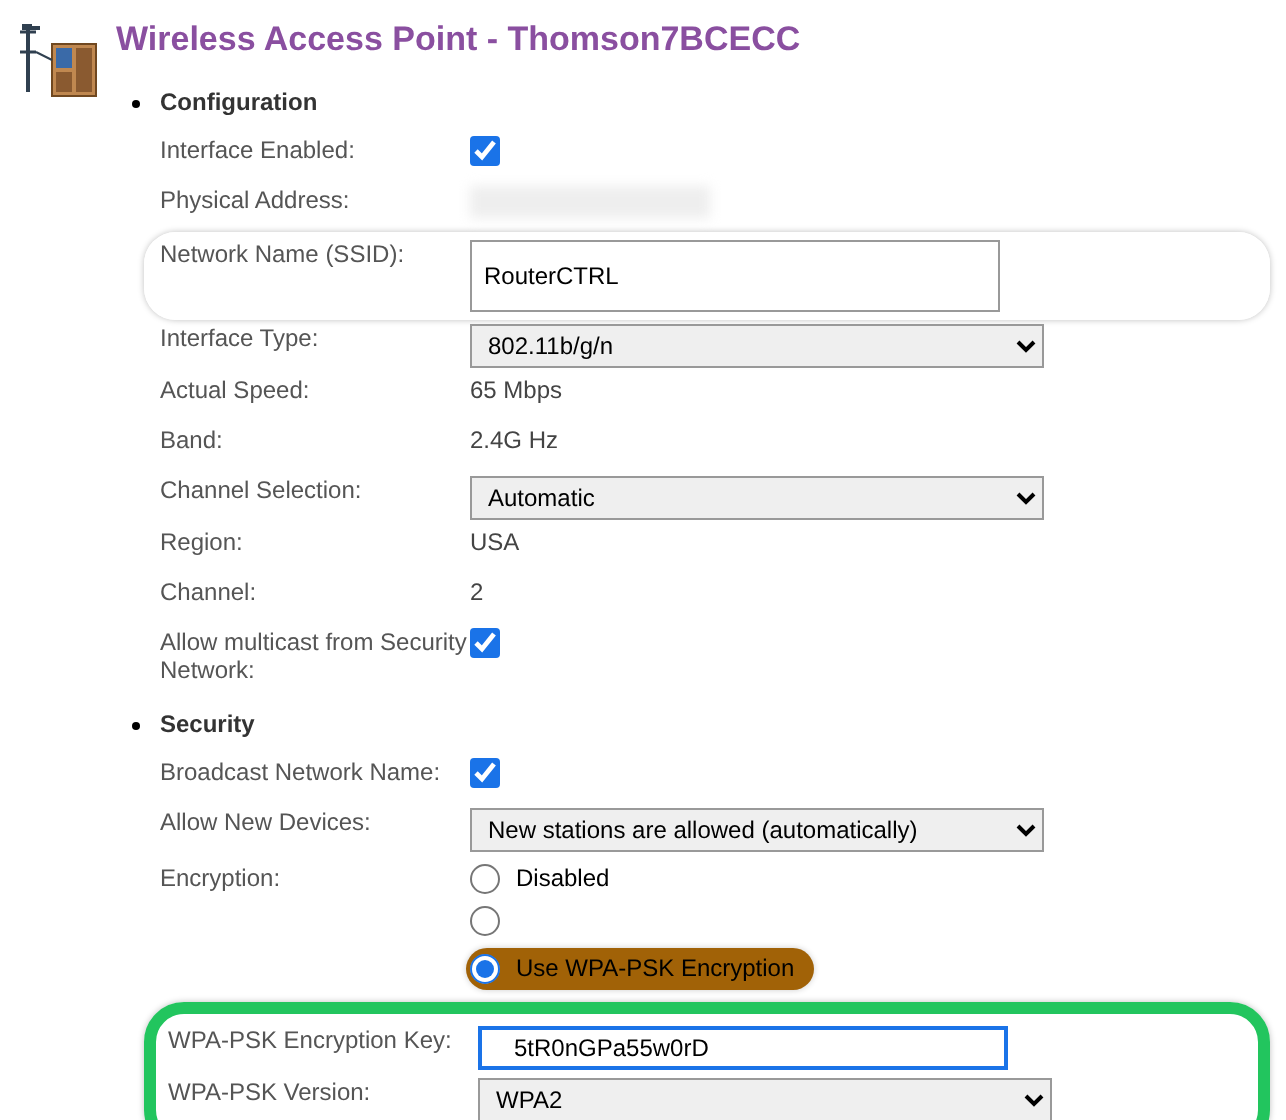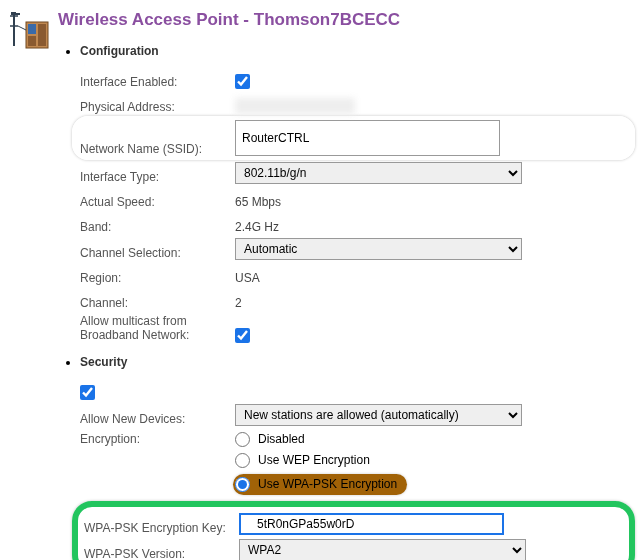--- a/index.html
+++ b/index.html
@@ -44,21 +44,21 @@
     margin-bottom: 10px;
   }
   .section-title {
     font-weight: bold;
     color: #333;
     margin-bottom: 8px;
     display: block;
   }
   .form-row {
     display: flex;
-    align-items: flex-end;
+    align-items: flex-start;
     min-height: 25px;
     padding: 2px 0;
   }
   .form-label {
     width: 155px;
     flex-shrink: 0;
     color: #555;
     font-size: 12px;
   }
   .form-value {
@@ -211,49 +211,49 @@
           <span class="form-label">Region:</span>
           <span class="form-value">USA</span>
         </div>
 
         <div class="form-row">
           <span class="form-label">Channel:</span>
           <span class="form-value">2</span>
         </div>
 
         <div class="form-row">
-          <span class="form-label" style="line-height:1.2">Allow multicast from Broadband Network:</span>
+          <span class="form-label" style="line-height:1.2">Allow multicast from Security Network:</span>
           <input type="checkbox" checked="" style="">
         </div>
       </li>
 
       <li>
         <span class="section-title">Security</span>
 
         <div class="form-row">
+          <span class="form-label">Broadcast Network Name:</span>
           <input type="checkbox" checked="" style="">
         </div>
 
         <div class="form-row">
           <span class="form-label">Allow New Devices:</span>
           <select>
             <option>New stations are allowed (automatically)</option>
           </select>
         </div>
 
         <div class="form-row" style="align-items:flex-start;padding-top:4px">
           <span class="form-label">Encryption:</span>
           <div class="radio-group">
             <label class="radio-row">
               <input type="radio" name="enc" style="">
               <span>Disabled</span>
             </label>
             <label class="radio-row">
               <input type="radio" name="enc" style="">
-              <span>Use WEP Encryption</span>
             </label>
             <label class="radio-row highlighted">
               <input type="radio" name="enc" checked="" style="">
               <span>Use WPA-PSK Encryption</span>
             </label>
           </div>
         </div>
 
         <div class="highlight-group" style="margin-top:4px">
           <div class="form-row">

